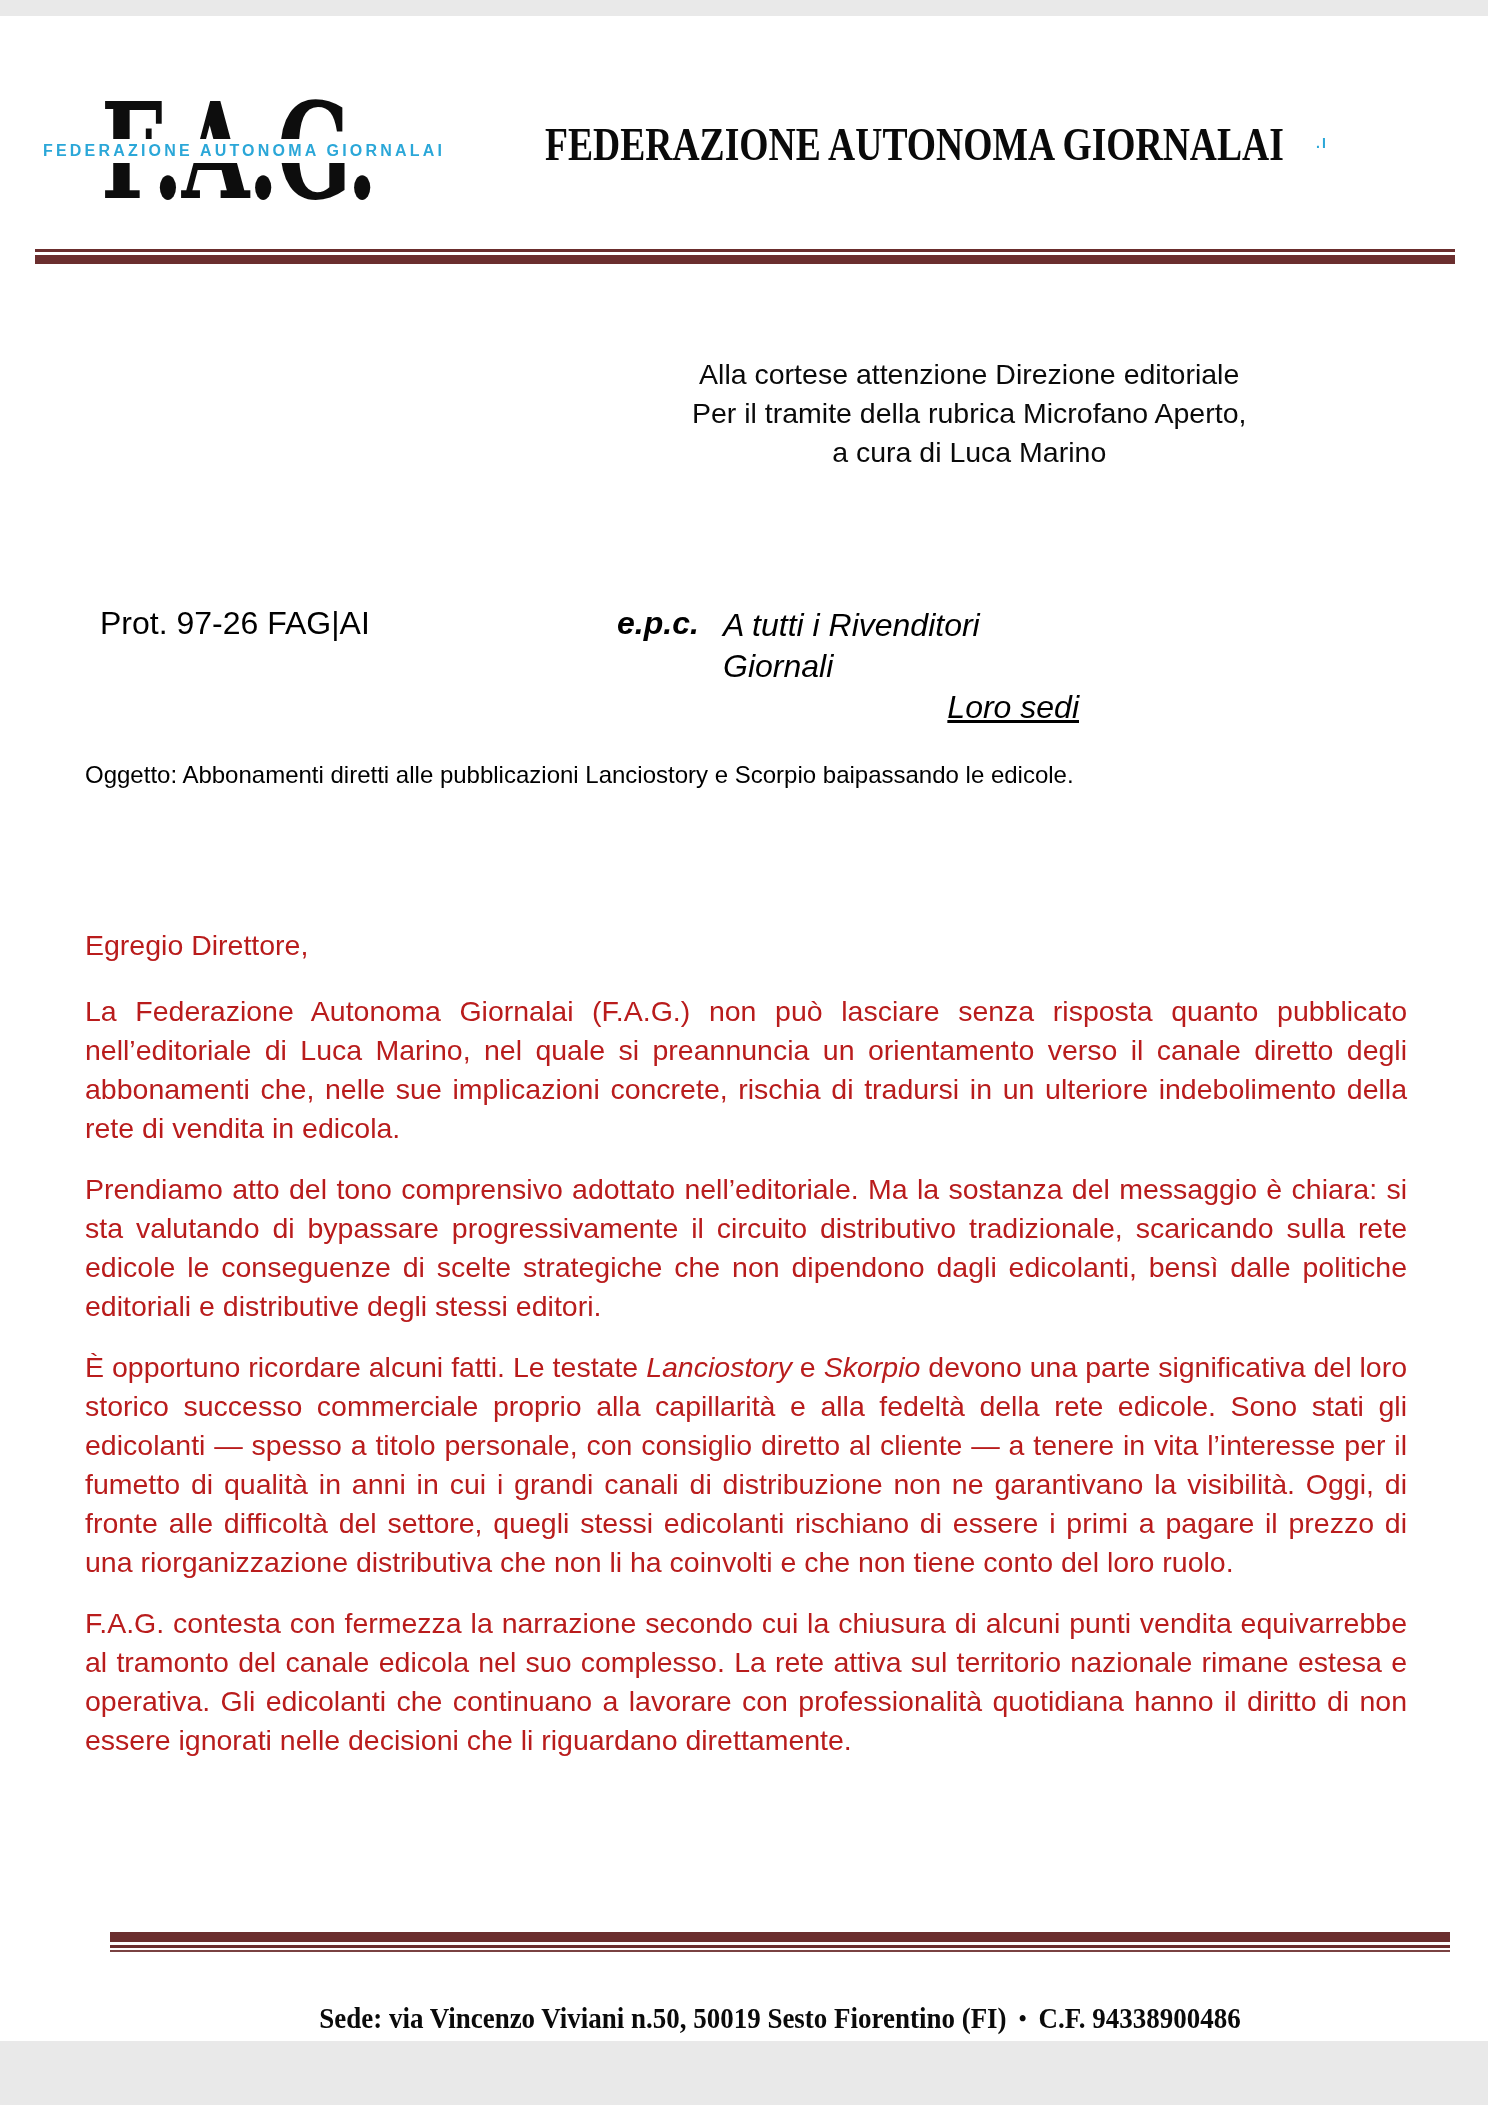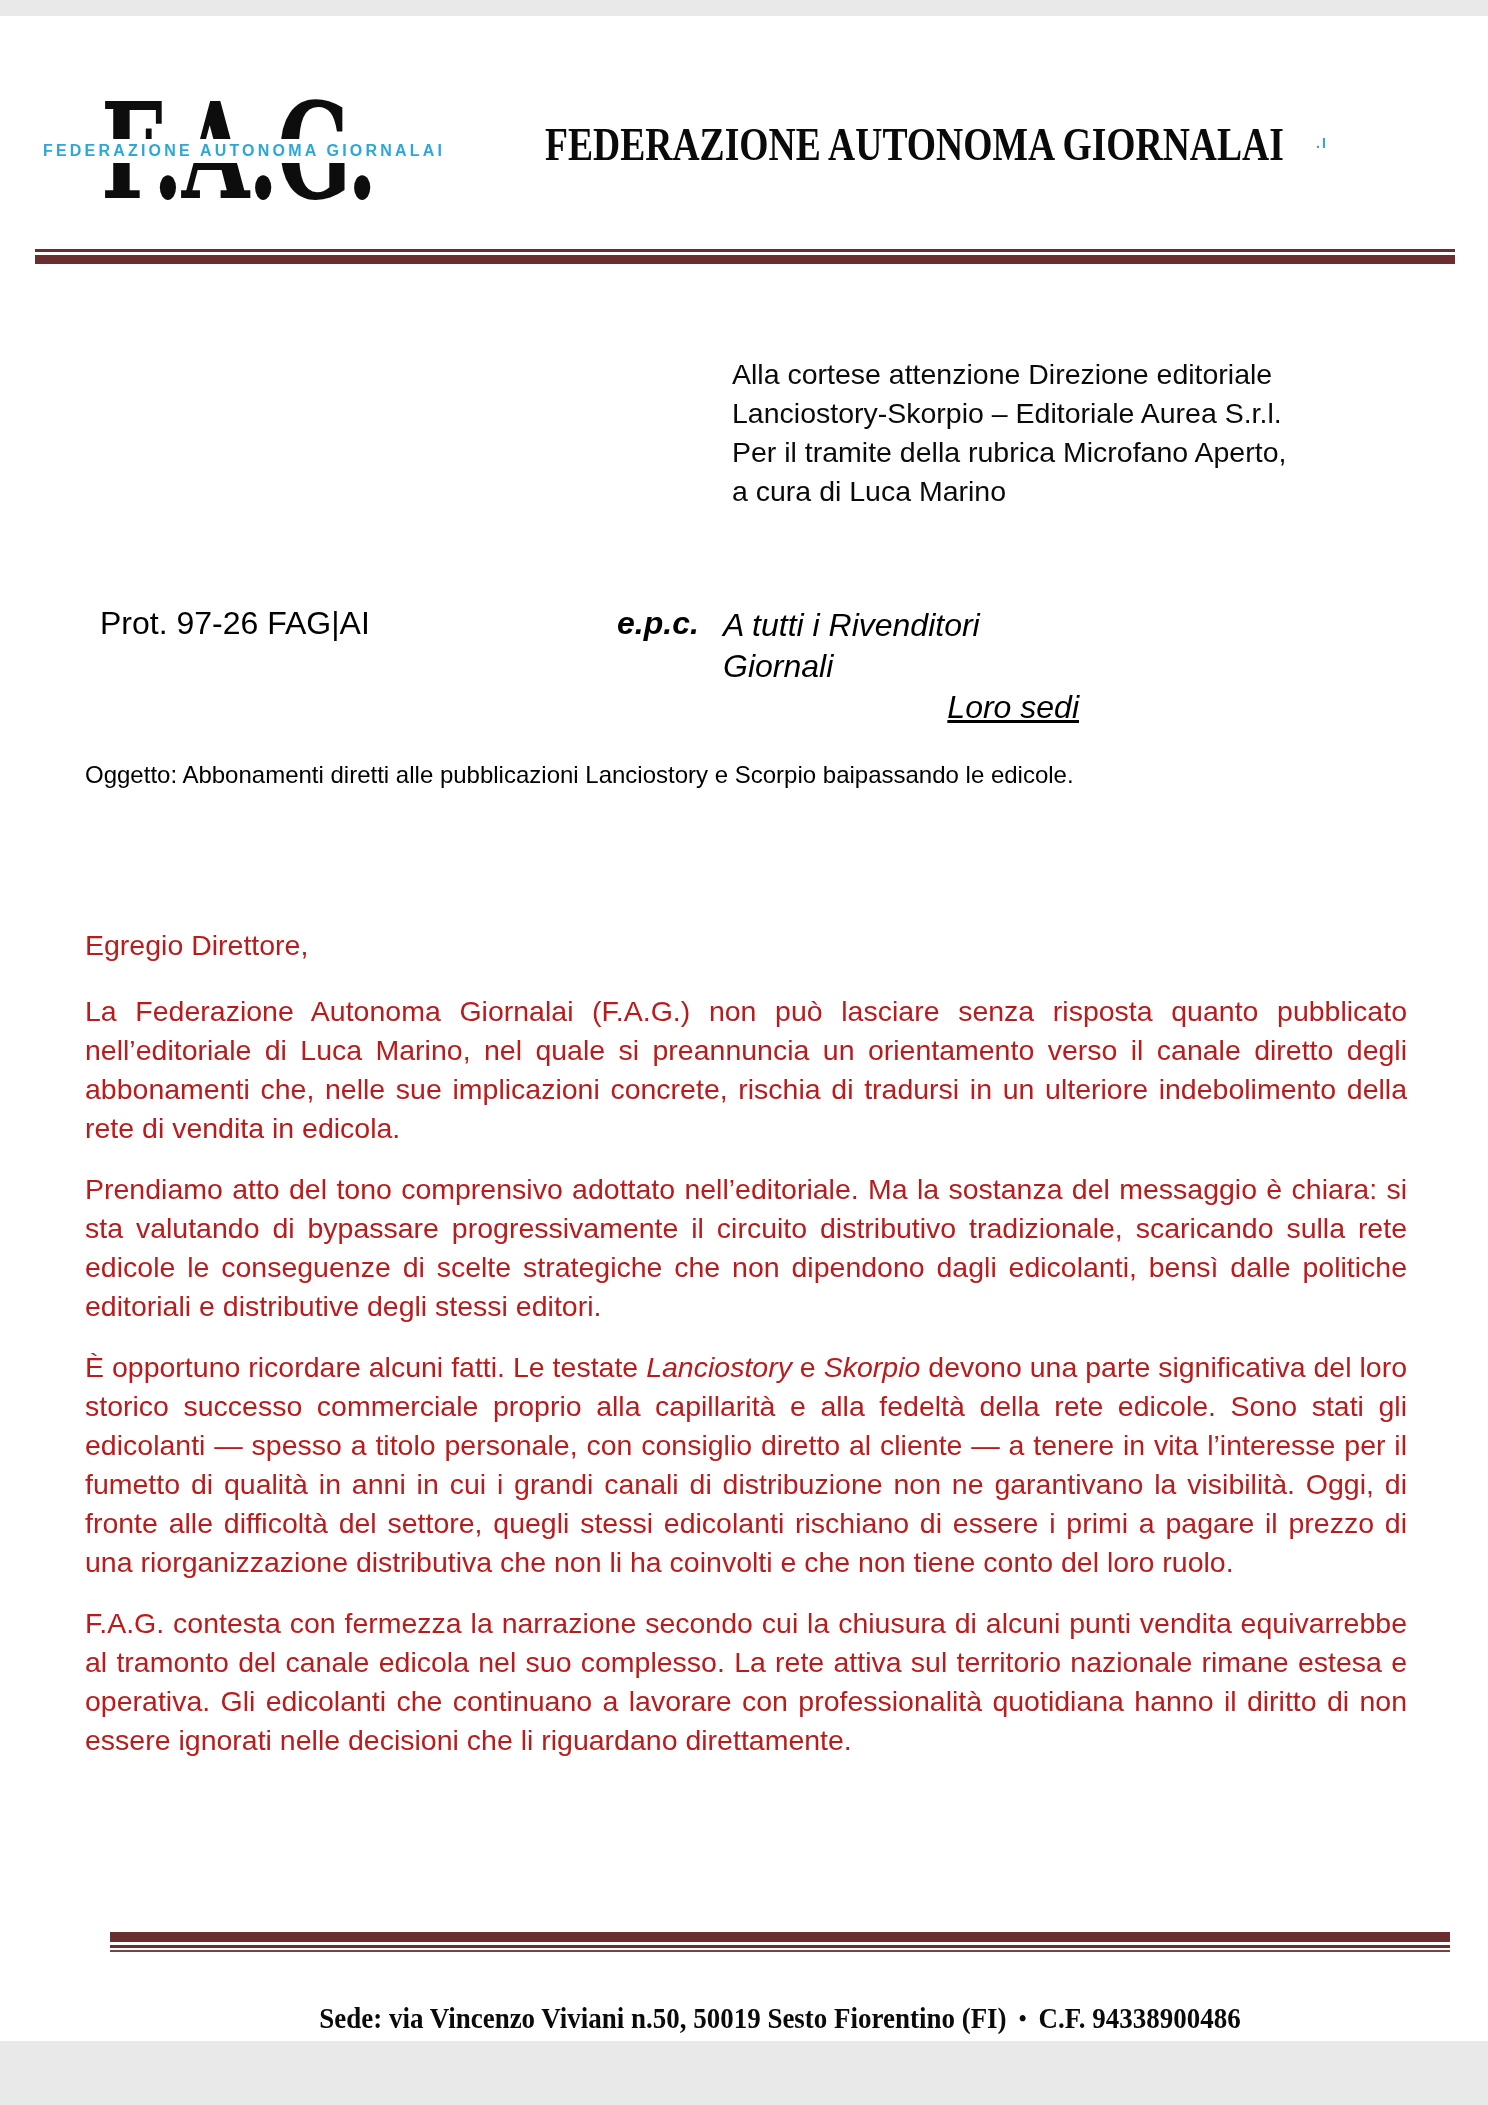--- a/index.html
+++ b/index.html
@@ -53,22 +53,22 @@
 
   .rule-bottom { position:absolute; left:110px; top:1916px; width:1340px; }
   .rule-bottom .thick { height:10px; background:#6b2e2e; }
   .rule-bottom .gap3  { height:3px; background:#ffffff; }
   .rule-bottom .thin  { height:3px; background:#6b2e2e; }
   .rule-bottom .gap2  { height:2px; background:#ffffff; }
   .rule-bottom .thin2 { height:2px; background:#7a4242; }
 
   
   .recipient {
-    position:absolute; left:732px; top:339px;
-    font-size:28.5px; line-height:39px; color:#0a0a0a;
+    position:absolute; left:692px; top:339px;
+    font-size:28.5px; line-height:39px; color:#0a0a0a;text-align:center;
   }
   .mail-link { color:#0000e8; text-decoration:underline; cursor:pointer; }
 
   
   .ref-row { position:absolute; left:0; top:589px; width:1488px; height:120px; font-size:32px; }
   .protocol { position:absolute; left:100px; top:0; }
   .epc-label { position:absolute; left:617px; top:0; font-style:italic;font-weight:bold; }
   .epc-block { position:absolute; left:723px; top:0; width:356px; font-style:italic; line-height:41px; }
   .epc-place { display:block; text-align:right; text-decoration:underline; }
 
@@ -112,21 +112,20 @@
   <div class="title-mark">.I</div>
 
   <div class="rule-top">
     <div class="thin"></div>
     <div class="gap3"></div>
     <div class="thick"></div>
   </div>
 
   <div class="recipient">
     <div>Alla cortese attenzione Direzione editoriale</div>
-    <div>Lanciostory-Skorpio – Editoriale Aurea S.r.l.</div>
     <div>Per il tramite della rubrica Microfano Aperto,</div>
     <div>a cura di Luca Marino</div>
   </div>
 
   <div class="ref-row">
     <div class="protocol">Prot. 97-26 FAG|AI</div>
     <div class="epc-label">e.p.c.</div>
     <div class="epc-block">
       <span>A tutti i Rivenditori Giornali</span>
       <span class="epc-place">Loro sedi</span>

